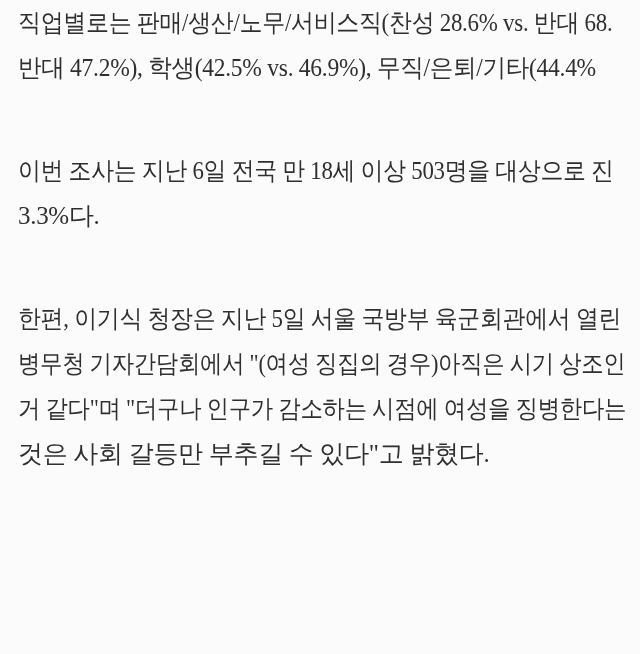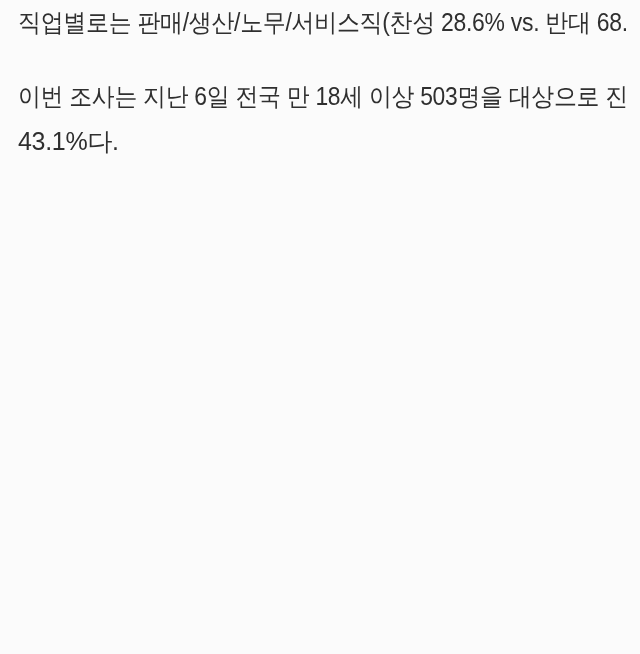--- a/index.html
+++ b/index.html
@@ -17,48 +17,66 @@
     width: 640px;
     height: 654px;
     padding: 0 12px 0 18px;
     font-family: "Liberation Sans", "DejaVu Sans", sans-serif;
     font-size: 25px;
     line-height: 45px;
     color: #2f2f2f;
     -webkit-font-smoothing: antialiased;
   }
   .paragraph + .paragraph {
-    margin-top: 29px;
+    margin-top: 58px;
   }
   .line {
     height: 45px;
     line-height: 45px;
     overflow: visible;
     white-space: nowrap;
+    font-family: Liberation Serif, serif;
   }
   .line-text {
     display: inline-block;
     white-space: nowrap;
     letter-spacing: -0.3px;
   }
 </style>
 </head>
 <body>
 
 <div class="page">
 
   <div class="paragraph">
     <div class="line">
       <span class="line-text" style="transform: scaleX(0.9173); transform-origin: left center;">직업별로는 판매/생산/노무/서비스직(찬성 28.6% vs. 반대 68.</span>
     </div>
+    <div class="line">
+      <span class="line-text" style="transform: scaleX(0.9414); transform-origin: left center;">반대 47.2%), 학생(42.5% vs. 46.9%), 무직/은퇴/기타(44.4%</span>
+    </div>
   </div>
 
   <div class="paragraph">
     <div class="line">
       <span class="line-text" style="transform: scaleX(0.9145); transform-origin: left center;">이번 조사는 지난 6일 전국 만 18세 이상 503명을 대상으로 진</span>
     </div>
     <div class="line">
-      <span class="line-text">43.1%다.</span>
+      <span class="line-text">3.3%다.</span>
     </div>
   </div>
 
+  <div class="paragraph">
+    <div class="line">
+      <span class="line-text" style="transform: scaleX(0.9159); transform-origin: left center;">한편, 이기식 청장은 지난 5일 서울 국방부 육군회관에서 열린</span>
+    </div>
+    <div class="line">
+      <span class="line-text" style="transform: scaleX(0.8944); transform-origin: left center;">병무청 기자간담회에서 "(여성 징집의 경우)아직은 시기 상조인</span>
+    </div>
+    <div class="line">
+      <span class="line-text" style="transform: scaleX(0.8957); transform-origin: left center;">거 같다"며 "더구나 인구가 감소하는 시점에 여성을 징병한다는</span>
+    </div>
+    <div class="line">
+      <span class="line-text">것은 사회 갈등만 부추길 수 있다"고 밝혔다.</span>
+    </div>
+  </div>
 
 </div>
 
 </body></html>

